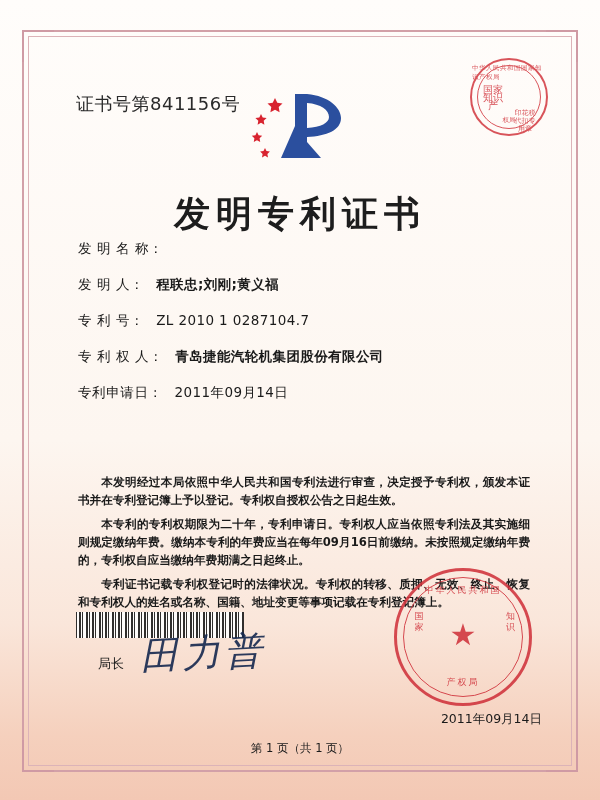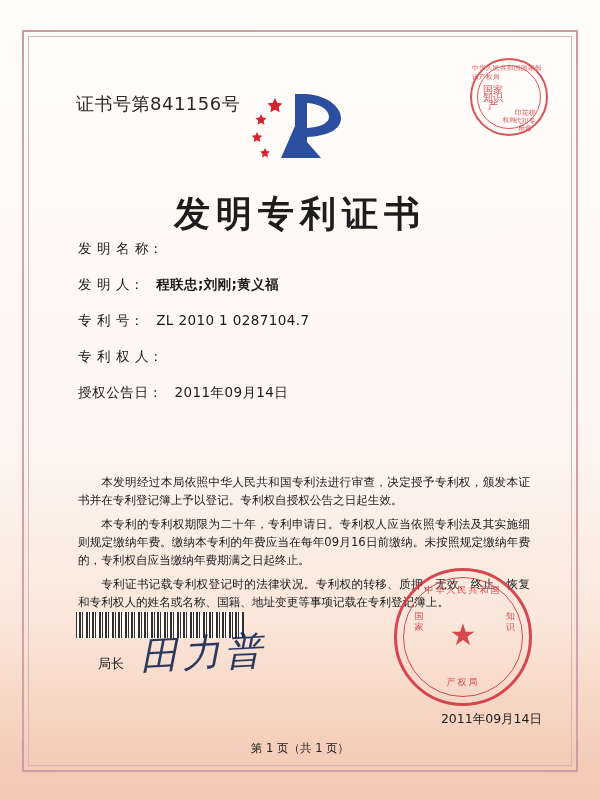--- a/index.html
+++ b/index.html
@@ -178,20 +178,21 @@
     top: 473px;
     font-size: 11.6px;
     line-height: 18px;
     color: #1a1a1a;
     text-align: justify;
     font-family: "DejaVu Sans", sans-serif;
   }
   .body-text p {
     margin: 0 0 6px 0;
     text-indent: 2em;
+    font-weight: bold;
   }
 
   
   .barcode {
     position: absolute;
     left: 76px;
     top: 612px;
     width: 168px;
     height: 26px;
     background:
@@ -359,23 +360,24 @@
     <div class="field-row">
       <span class="field-label">发  明  人：</span>
       <span class="field-value">程联忠;刘刚;黄义福</span>
     </div>
     <div class="field-row">
       <span class="field-label">专  利  号：</span>
       <span class="field-value nb">ZL 2010 1 0287104.7</span>
     </div>
     <div class="field-row">
       <span class="field-label">专 利 权 人：</span>
+      <span class="field-value">青岛捷能汽轮机集团股份有限公司</span>
     </div>
     <div class="field-row">
-      <span class="field-label">授权公告日：</span>
+      <span class="field-label">专利申请日：</span>
       <span class="field-value nb">2011年09月14日</span>
     </div>
   </div>
 
   <div class="body-text">
     <p>本发明经过本局依照中华人民共和国专利法进行审查，决定授予专利权，颁发本证书并在专利登记簿上予以登记。专利权自授权公告之日起生效。</p>
     <p>本专利的专利权期限为二十年，专利申请日。专利权人应当依照专利法及其实施细则规定缴纳年费。缴纳本专利的年费应当在每年09月16日前缴纳。未按照规定缴纳年费的，专利权自应当缴纳年费期满之日起终止。</p>
     <p>专利证书记载专利权登记时的法律状况。专利权的转移、质押、无效、终止、恢复和专利权人的姓名或名称、国籍、地址变更等事项记载在专利登记簿上。</p>
   </div>
 

